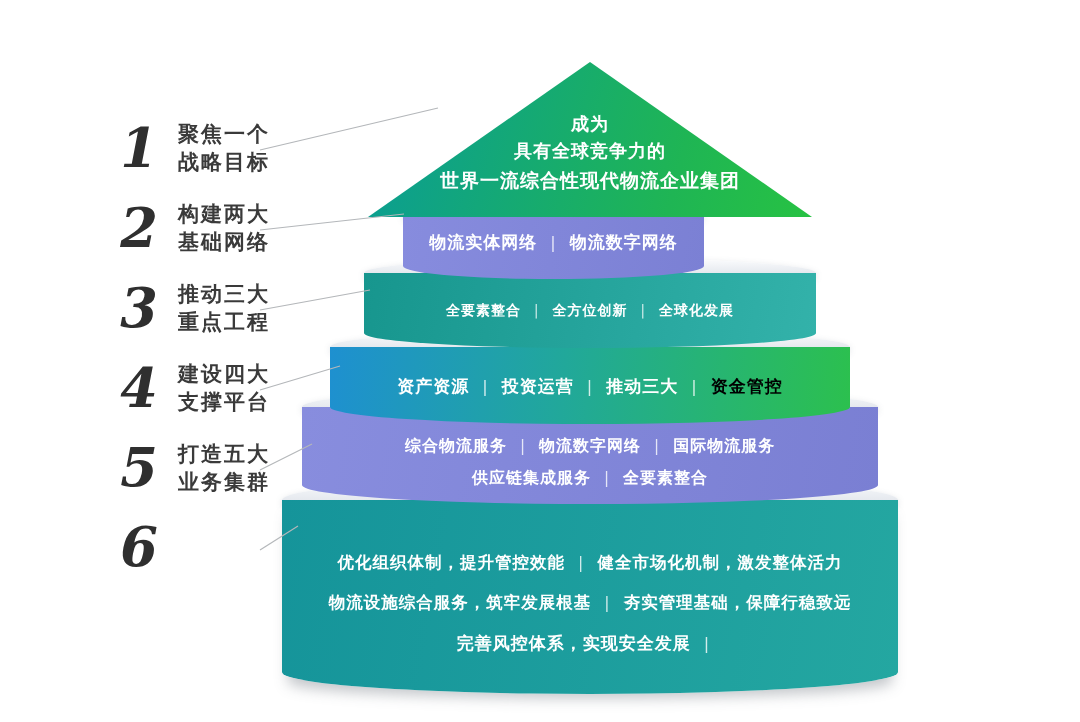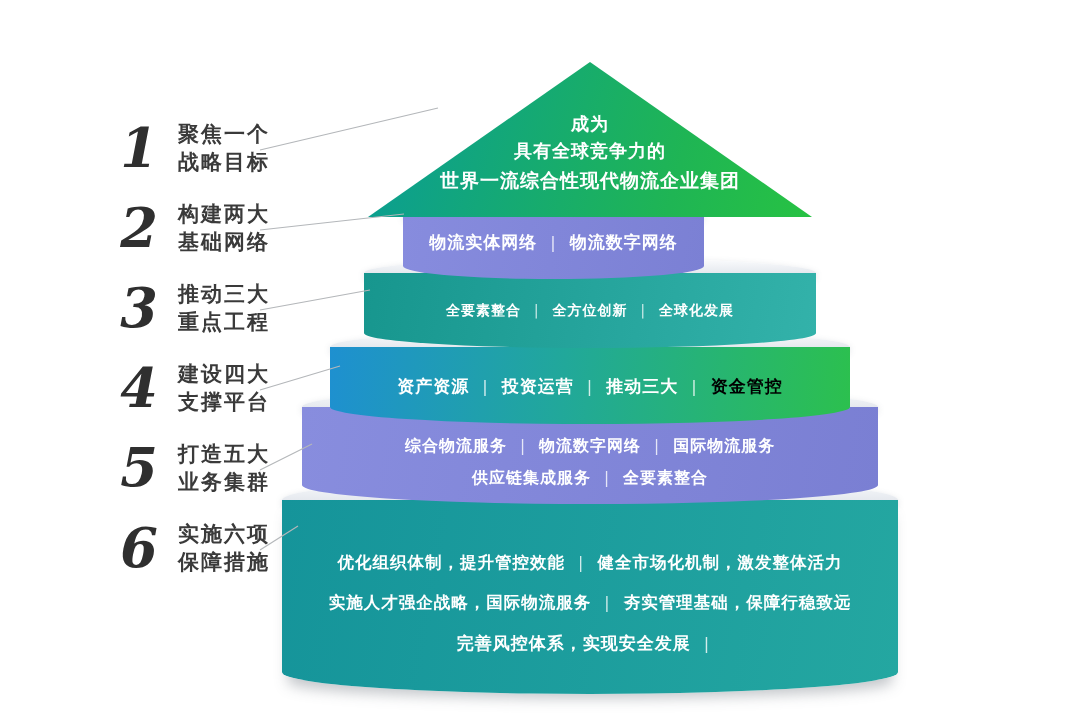--- a/index.html
+++ b/index.html
@@ -83,36 +83,32 @@
   </div>
   <div class="label-group" style="top:440px">
     <div class="num">5</div>
     <div class="lab">
       <div>打造五大</div>
       <div>业务集群</div>
     </div>
   </div>
   <div class="label-group" style="top:520px">
     <div class="num">6</div>
-    <div class="lab">
-      <div>实施六项</div>
-      <div>保障措施</div>
-    </div>
   </div>
 
   <div class="tier" style="left:282px;top:478px;width:616px;height:216px">
     <div class="cap" style="height:44px"></div>
     <div class="band band6" style="top:22px;height:194px;border-radius:0 0 50% 50% / 0 0 22px 22px"></div>
     <div class="row" style="top:75px;font-size:16.5px">
       <span>优化组织体制，提升管控效能</span>
       <span class="sep">|</span>
       <span>健全市场化机制，激发整体活力</span>
     </div>
     <div class="row" style="top:115px;font-size:16.5px">
-      <span>实施人才强企战略，国际物流服务</span>
+      <span>物流设施综合服务，筑牢发展根基</span>
       <span class="sep">|</span>
       <span>夯实管理基础，保障行稳致远</span>
     </div>
     <div class="row" style="top:155px;font-size:17px">
       <span>完善风控体系，实现安全发展</span>
       <span class="sep">|</span>
     </div>
   </div>
 
   <div class="tier" style="left:302px;top:388px;width:576px;height:116px">

